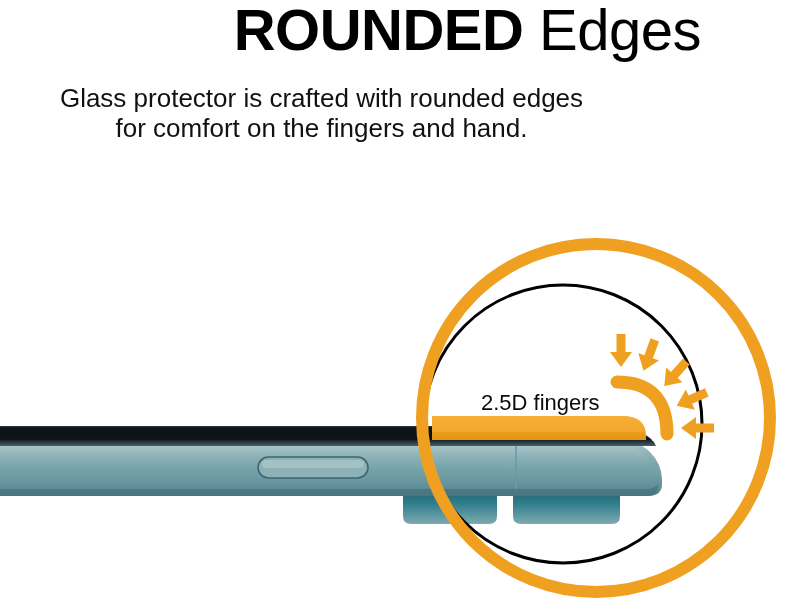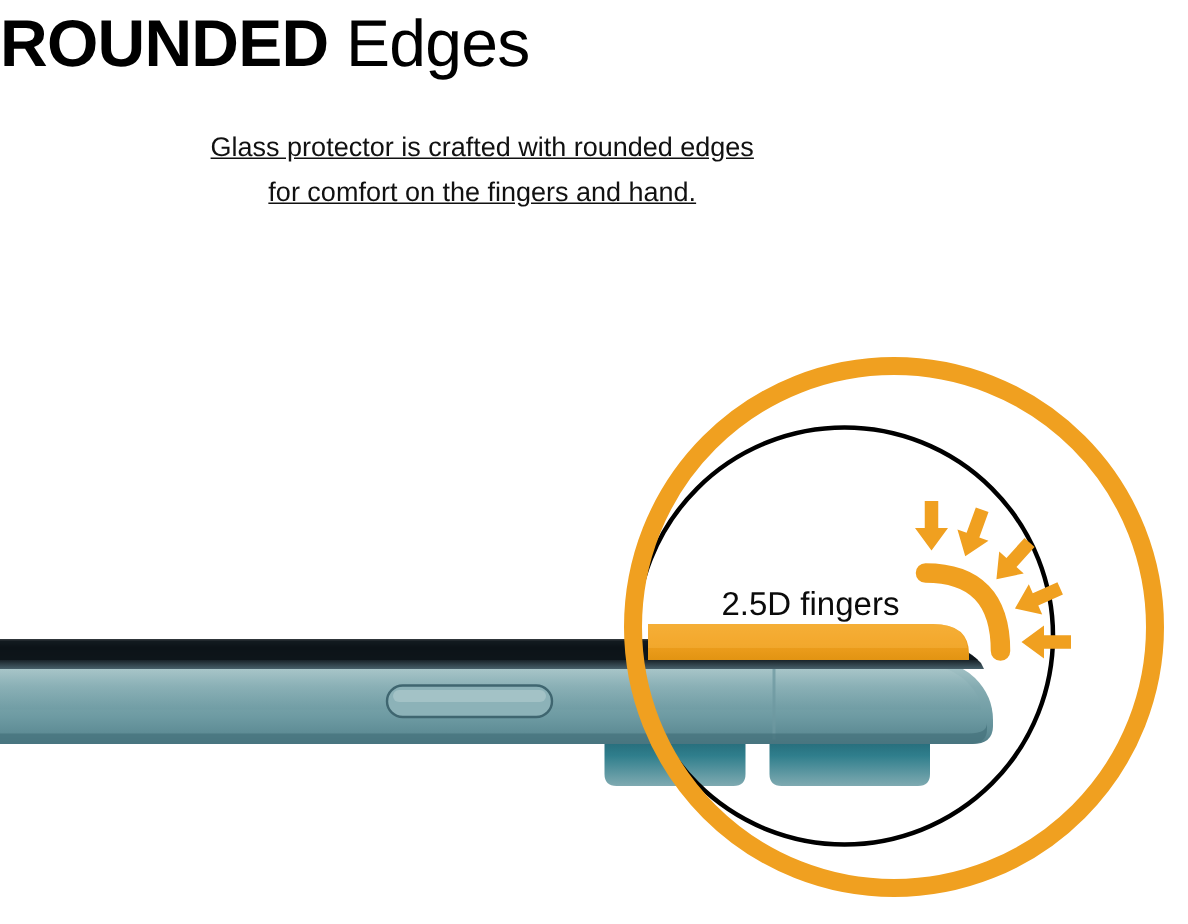--- a/index.html
+++ b/index.html
@@ -18,41 +18,40 @@
     background: #ffffff;
     overflow: hidden;
   }
 
   
   .headline {
     position: absolute;
     left: 0;
     top: 2px;
     width: 701px;
-    text-align: left;
-    font-size: 44px;
+    text-align: right;
+    font-size: 58px;
     line-height: 56px;
     color: #000000;
     white-space: nowrap;
     letter-spacing: -0.5px;
   }
   .headline .strong { font-weight: 700; }
   .headline .light  { font-weight: 400; }
 
   .subhead {
     position: absolute;
     left: 0;
     top: 83px;
     width: 643px;
     text-align: center;
-    font-size: 18px;
+    font-size: 26px;
     line-height: 30px;
     color: #111111;
     font-weight: 400;
-    text-decoration: underline;
   }
   .subhead .l2 { display: block; }
 
   
   .art {
     position: absolute;
     left: 0;
     top: 0;
     width: 792px;
     height: 616px;

